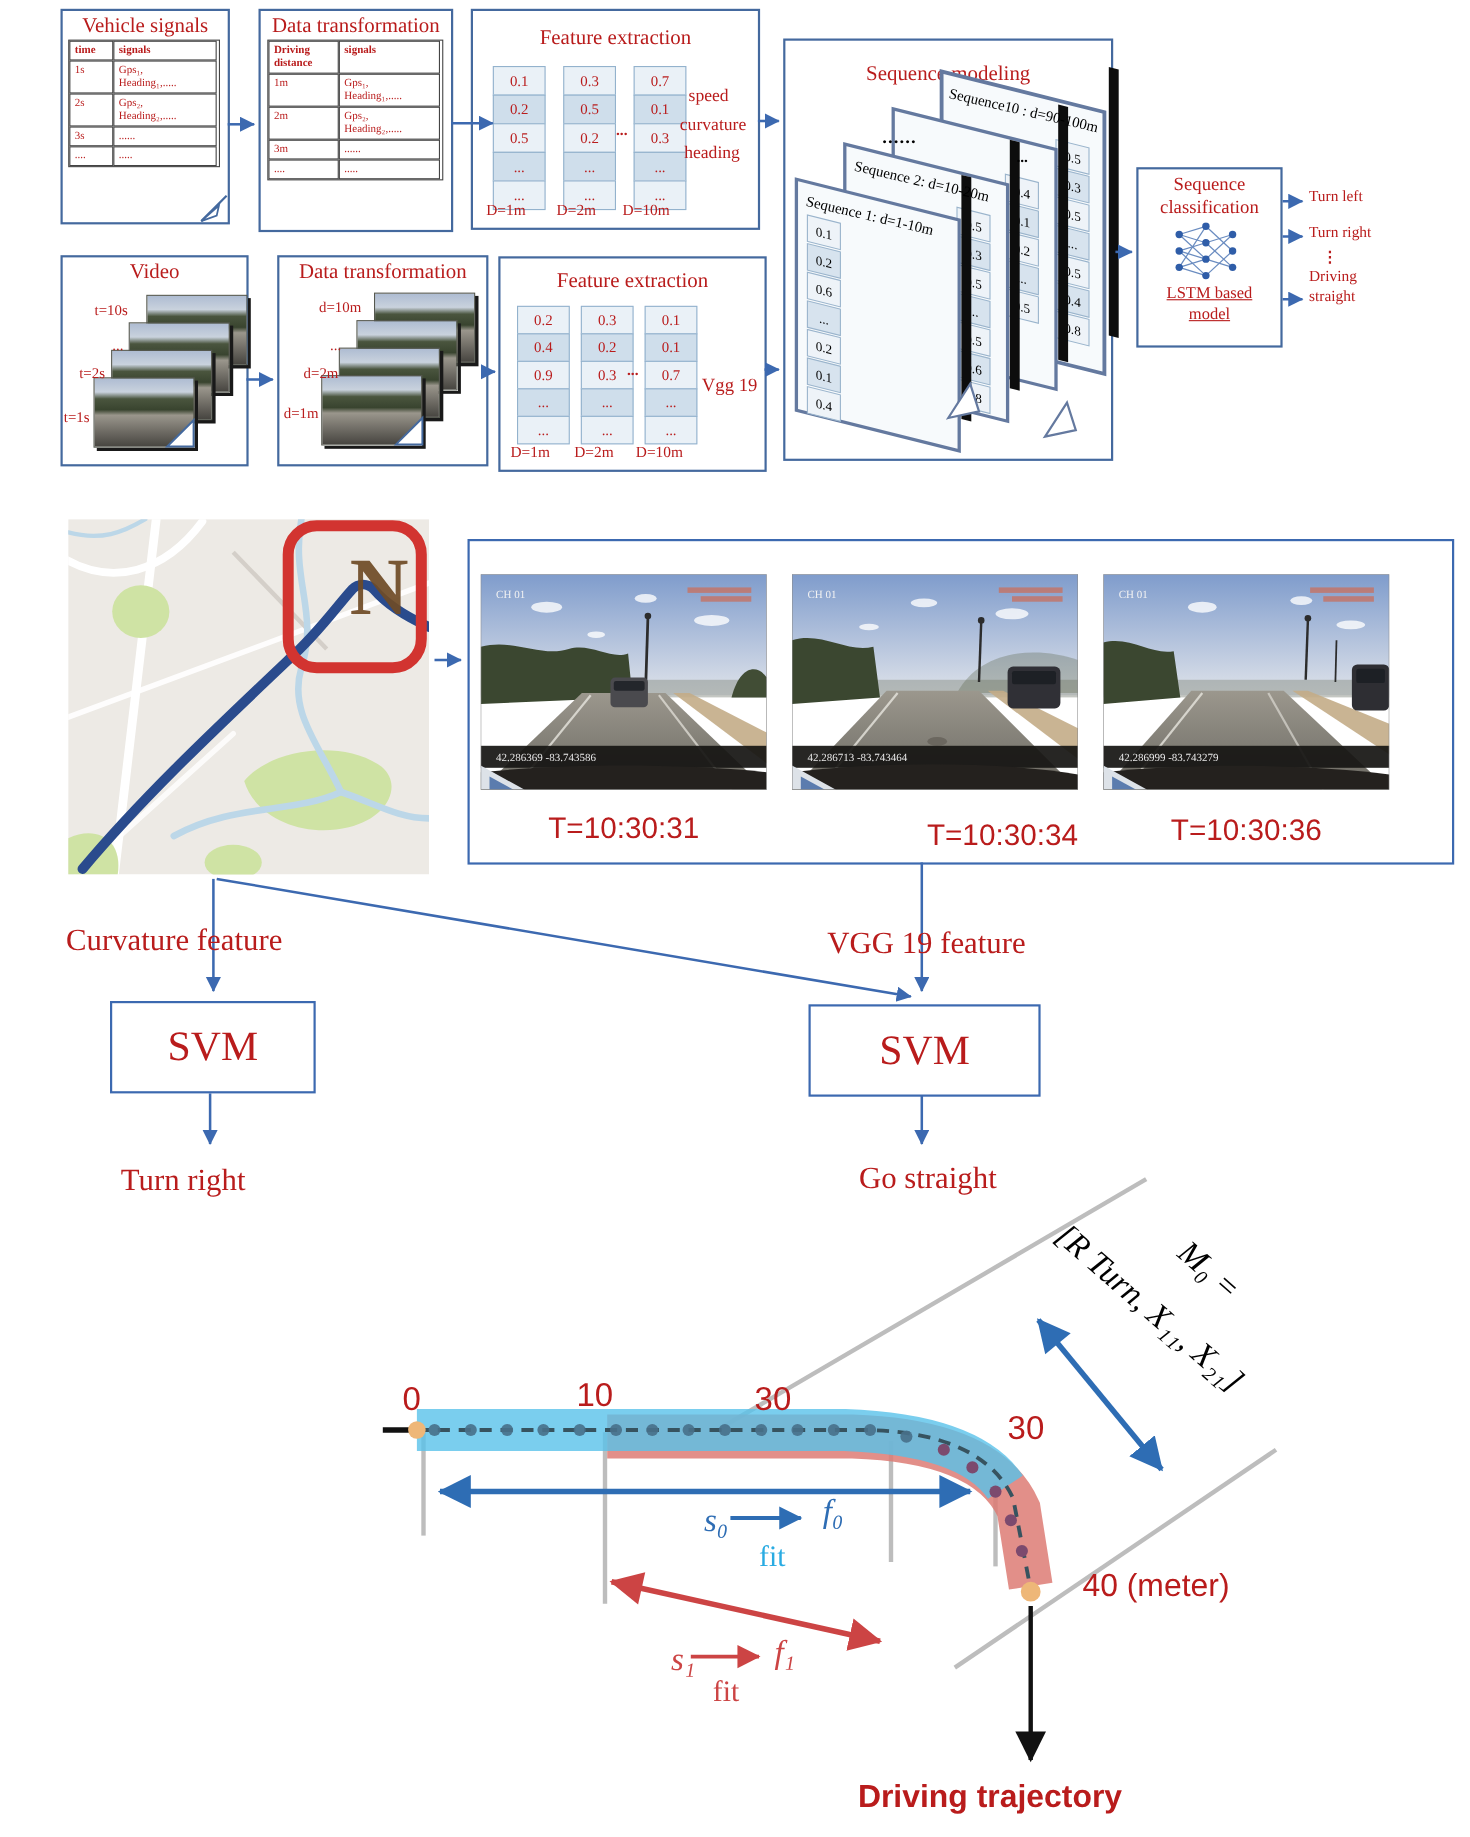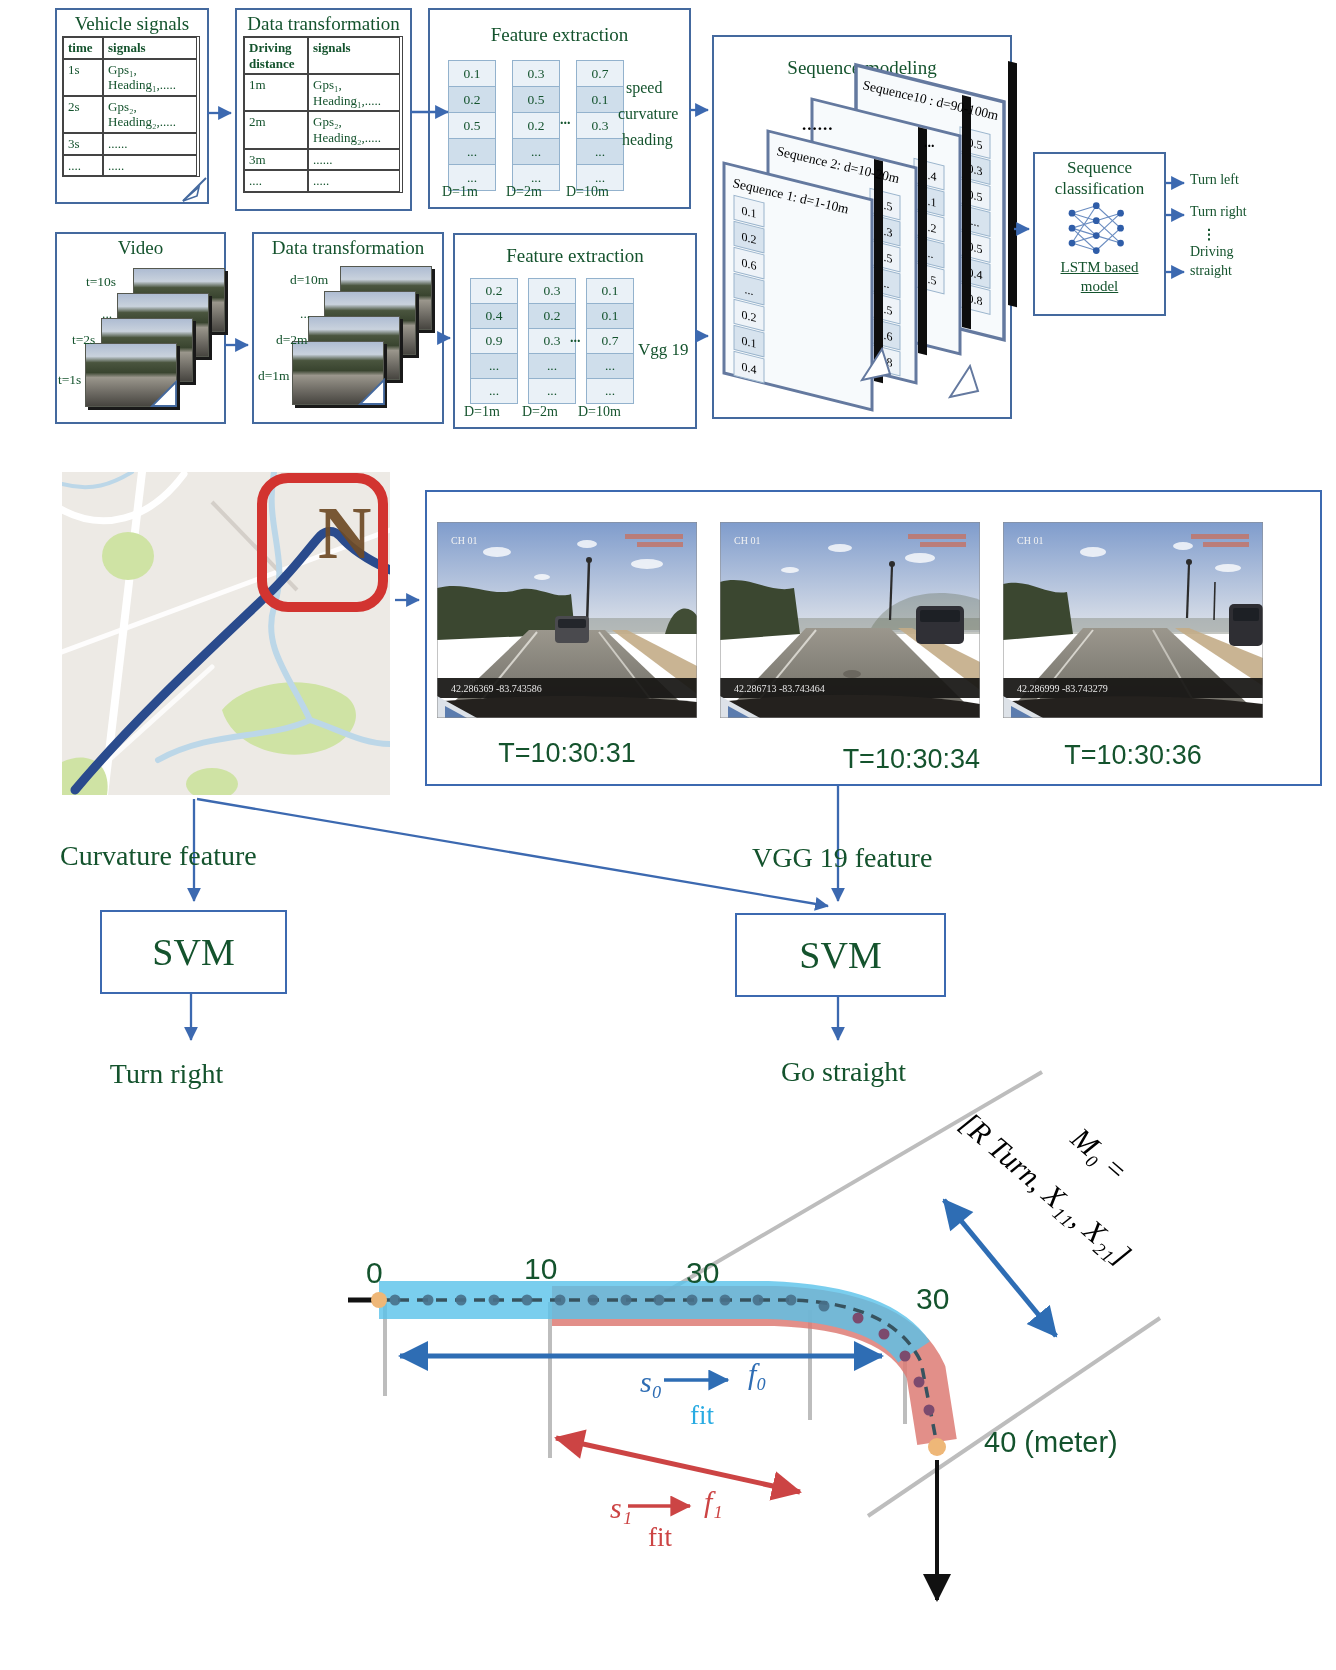--- a/index.html
+++ b/index.html
@@ -1,23 +1,23 @@
 <!DOCTYPE html>
 <html><head>
 <meta charset="utf-8">
 <style>
   html,body{margin:0;padding:0;background:#fff}
   #page{position:relative;width:1336px;height:1670px;background:#fff;overflow:hidden;
-        font-family:"Liberation Serif","DejaVu Serif",serif;color:#14532d}
+        font-family:"Liberation Serif","DejaVu Serif",serif;color:#b91c1c}
   .abs{position:absolute}
   .box{position:absolute;border:2px solid #44699e;background:#fff;z-index:1}
   .title{width:100%;text-align:center;font-size:19px;margin-top:3px}
   .pre{white-space:pre-line}
   .tbl{position:absolute;display:grid;border:1.3px solid #444;background:#fff}
-  .tc{border:0.9px solid #444;padding:2px 4px;font-size:13px;line-height:1.2;overflow:hidden}
+  .tc{border:0.9px solid #444;padding:2px 4px;font-size:10px;line-height:1.2;overflow:hidden}
   .th{font-weight:bold}
   .fcell{position:absolute;width:46px;height:25px;border:1.4px solid #93b2cd;font-size:13.5px;
          display:flex;align-items:center;justify-content:center;z-index:1}
   .cl{background:#eaf1f7}.cd{background:#cfdeeb}
   .dlab{position:absolute;font-size:14px;z-index:1}
   .side{position:absolute;font-size:16px;z-index:1}
   .lbl{position:absolute;z-index:6}
   .sans{font-family:"Liberation Sans","DejaVu Sans",sans-serif}
   .mini{position:absolute;width:90px;height:62px;border:1px solid #55584f;z-index:1;
     background:linear-gradient(180deg,#aebcd2 0%,#c9d2dd 20%,#4a553e 30%,#39442f 46%,#9a968c 54%,#6e6b64 78%,#474540 100%);
@@ -427,20 +427,21 @@
   <div class="svmbox" style="left:100px;top:910px;width:183px;height:80px">SVM</div>
   <div class="svmbox" style="left:735px;top:913px;width:207px;height:80px">SVM</div>
   <div class="lbl" style="left:75px;top:1058px;width:183px;text-align:center;font-size:28px">Turn right</div>
   <div class="lbl" style="left:740px;top:1056px;width:207px;text-align:center;font-size:28px">Go straight</div>
 
   <div class="lbl sans" style="left:366px;top:1256px;font-size:30px">0</div>
   <div class="lbl sans" style="left:524px;top:1252px;font-size:30px">10</div>
   <div class="lbl sans" style="left:686px;top:1256px;font-size:30px">30</div>
   <div class="lbl sans" style="left:916px;top:1282px;font-size:30px">30</div>
   <div class="lbl sans" style="left:984px;top:1426px;font-size:29px">40 (meter)</div>
+  <div class="lbl sans" style="left:750px;top:1618px;width:300px;text-align:center;font-size:29px;font-weight:700">Driving trajectory</div>
 
   <svg class="abs" style="left:0;top:0;z-index:5;pointer-events:none" width="1336" height="1670" viewBox="0 0 1336 1670">
     <defs>
       <marker id="mB" markerWidth="7" markerHeight="7" refX="5.6" refY="3" orient="auto">
           <path d="M0,0 L6,3 L0,6 Z" fill="#3c69b0"></path>
         </marker>
       <marker id="mBs" markerWidth="7" markerHeight="7" refX="0.4" refY="3" orient="auto">
           <path d="M6,0 L0,3 L6,6 Z" fill="#2e6db4"></path>
         </marker>
       <marker id="mB2" markerWidth="7" markerHeight="7" refX="5.6" refY="3" orient="auto">

